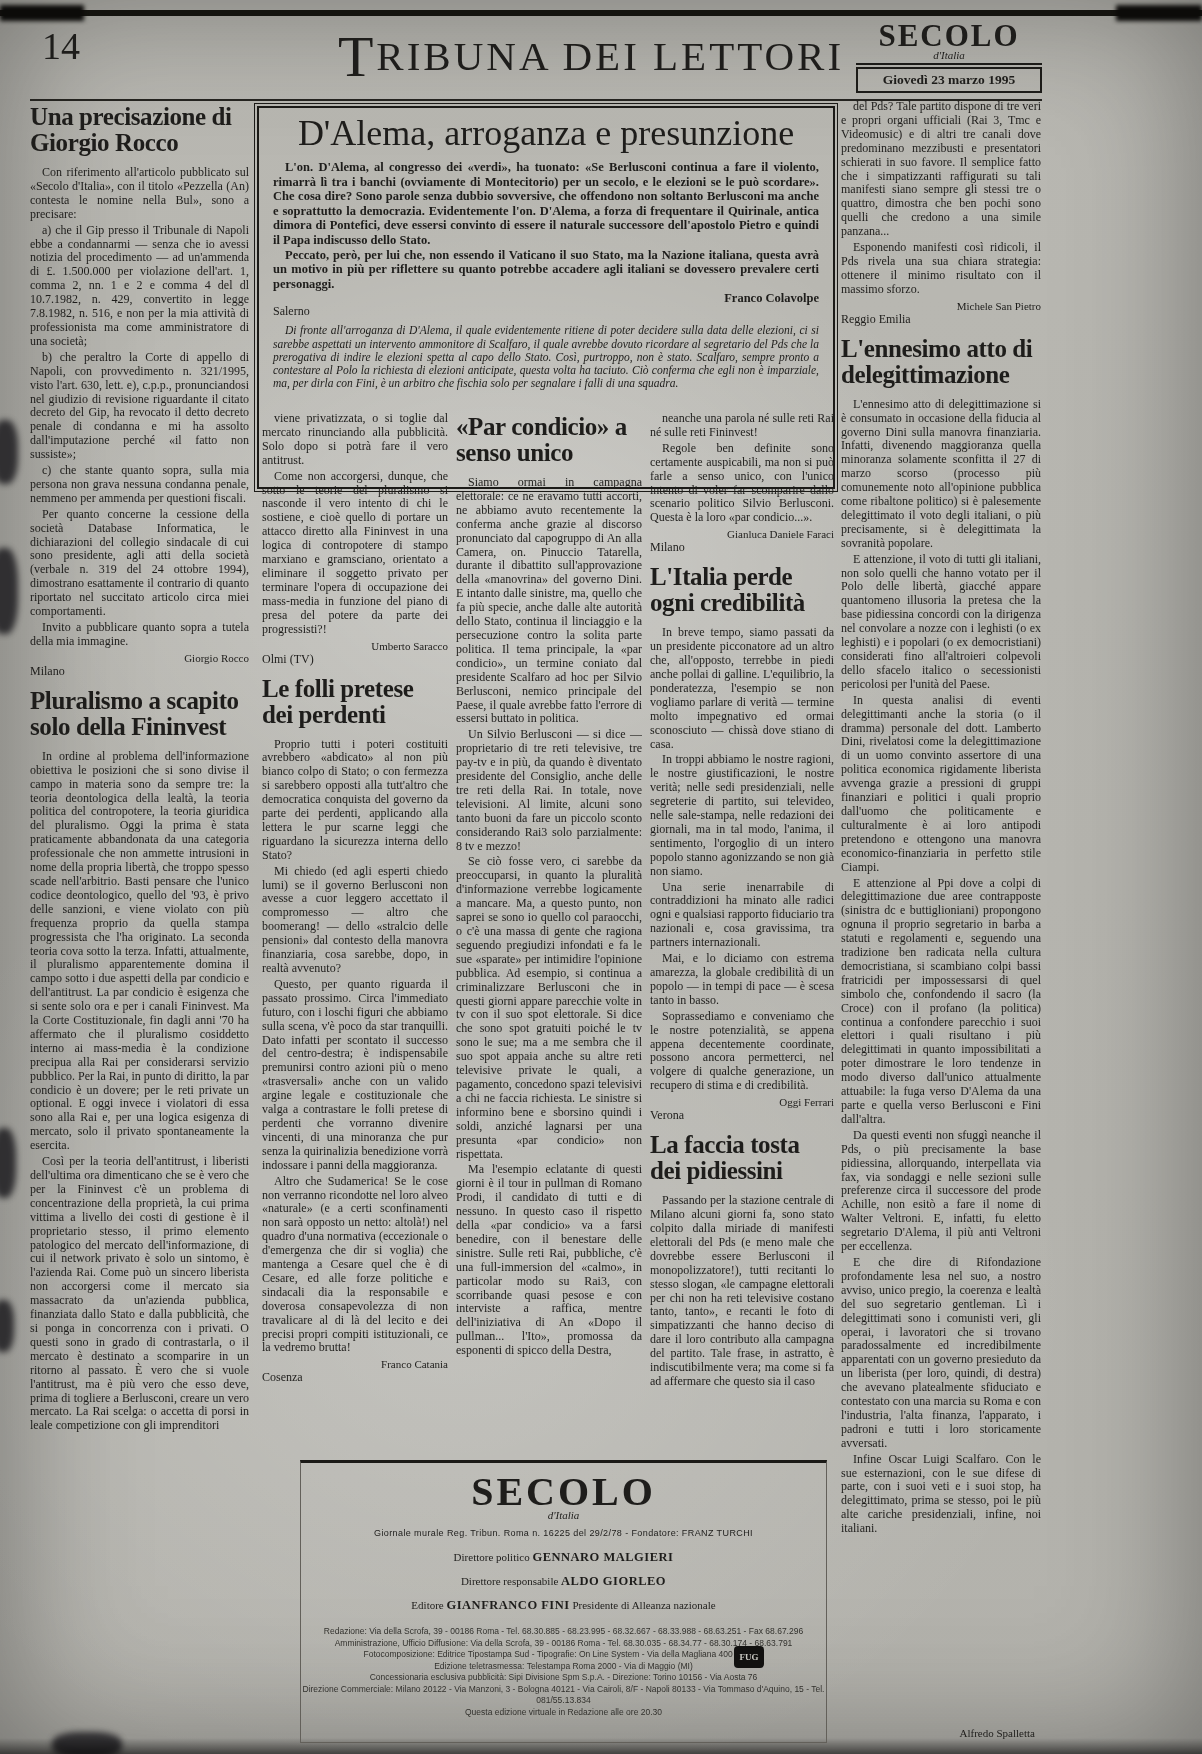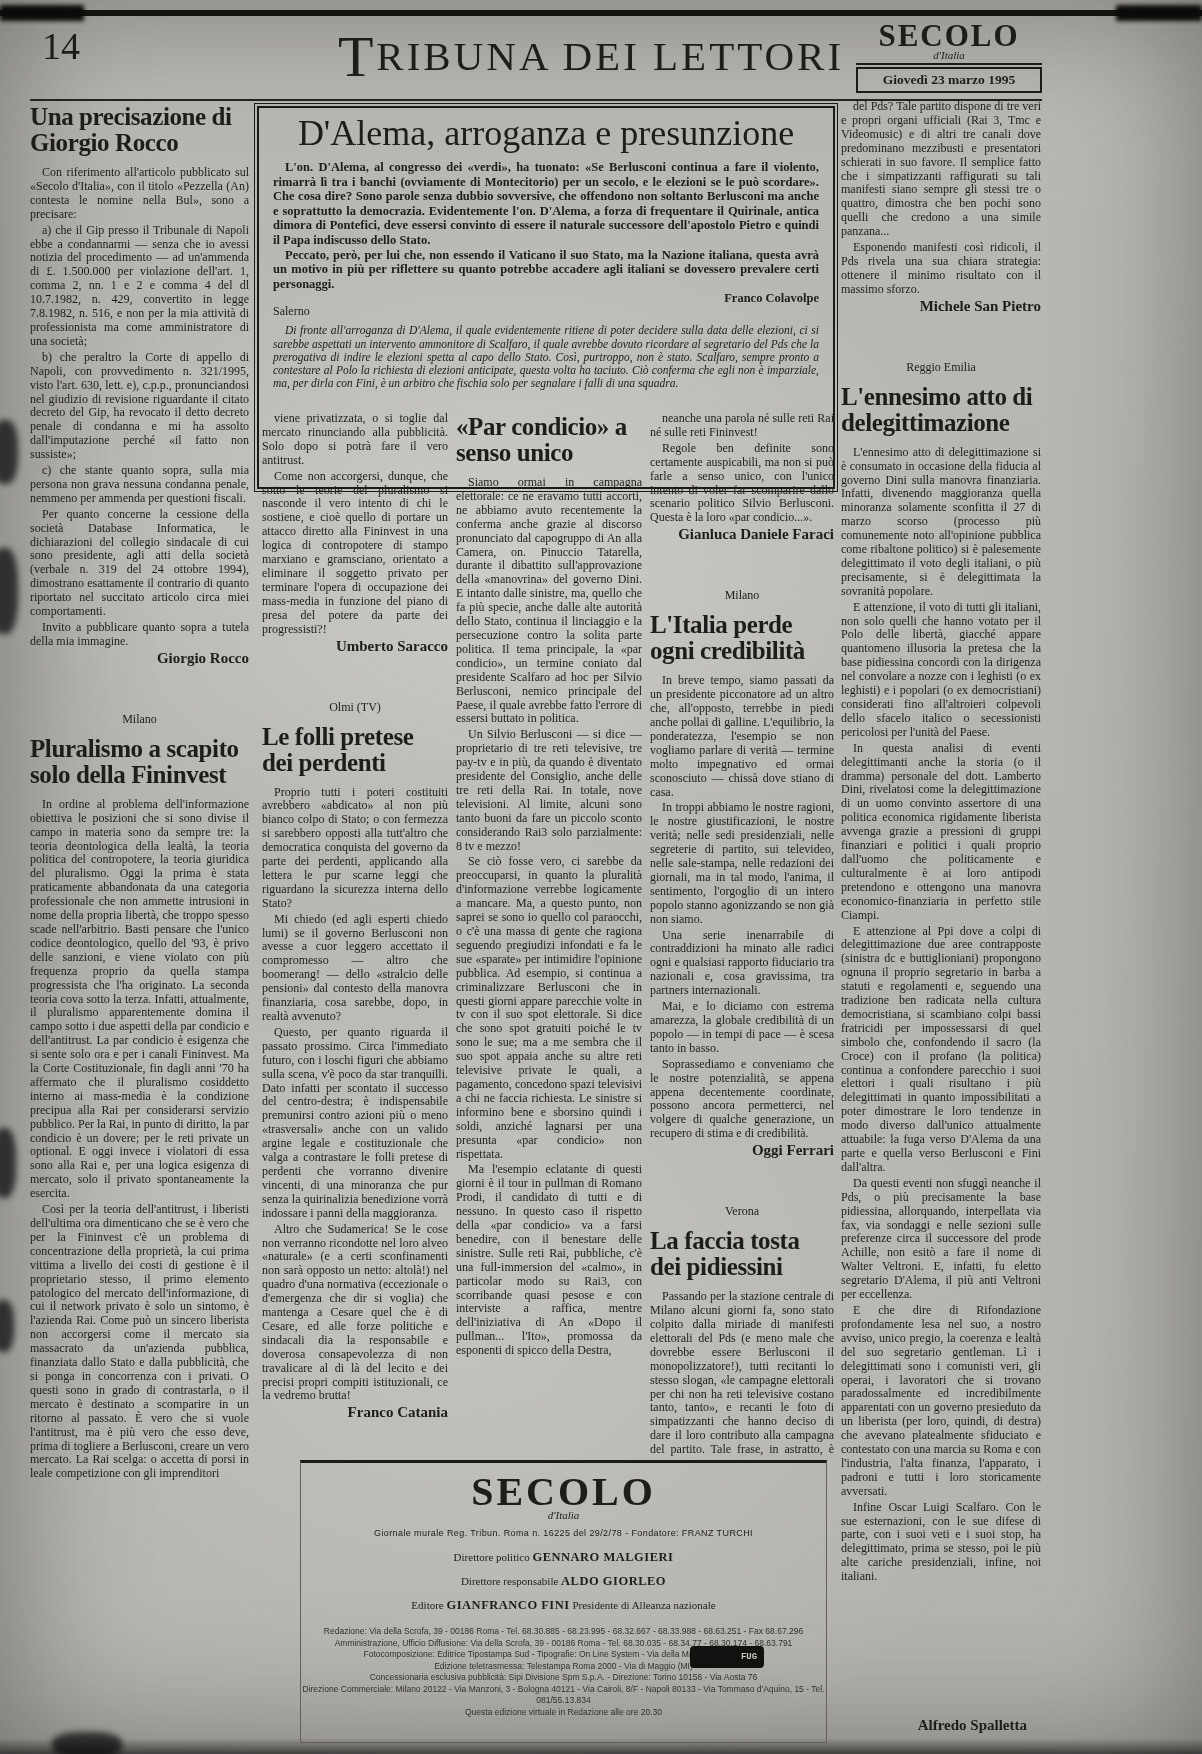--- a/index.html
+++ b/index.html
@@ -25,22 +25,22 @@
   .masthead .logo{font-weight:bold;font-size:31px;letter-spacing:2px;line-height:28px;}
   .masthead .logo-sub{font-style:italic;font-size:11px;line-height:10px;}
   .masthead .rule{height:2px;background:#1c1b18;margin:3px 0 2px;}
   .datebox{border:2px solid #1c1b18;font-weight:bold;font-size:13.5px;padding:3px 4px;}
   .header-rule{position:absolute;left:30px;top:99px;width:1012px;height:2px;background:#24231f;}
 
   .col{position:absolute;overflow:hidden;text-align:justify;}
   .col p{margin:0 0 2px;font-size:12px;line-height:13.9px;text-indent:12px;}
   .art-title{font-weight:bold;font-size:25px;line-height:26px;margin:10px 0 10px;letter-spacing:-.4px;text-align:left;}
   .art-title.first{margin-top:2px;}
-  .sig{text-align:right;font-weight:bold;font-size:15px;line-height:14px;margin-top:1px;}
-  .sig-loc{text-align:center;font-size:12px;line-height:13px;margin-bottom:8px;margin-top:48px;}
+  .sig{text-align:right;font-weight:normal;font-size:11px;line-height:14px;margin-top:1px;}
+  .sig-loc{text-align:left;font-size:12px;line-height:13px;margin-bottom:8px;}
 
   .feature-box{position:absolute;left:257px;top:106px;width:578px;height:383px;
     border:2px solid #1b1a17;outline:1px solid #1b1a17;outline-offset:2px;
     padding:6px 14px 4px;box-sizing:border-box;overflow:hidden;}
   .feature-title{text-align:center;font-size:36px;line-height:38px;margin:0 0 8px;font-weight:normal;}
   .feature-intro p{margin:0;font-weight:bold;font-size:12.5px;line-height:14.6px;text-align:justify;text-indent:12px;}
   .feature-sig{text-align:right;font-weight:bold;font-size:12.5px;line-height:14px;}
   .feature-loc{text-align:left;font-size:12px;line-height:13px;margin-bottom:6px;}
   .feature-reply p{margin:0;font-style:italic;font-size:11.5px;line-height:13.2px;text-align:justify;text-indent:12px;}
 
@@ -48,24 +48,24 @@
     border-top:3px solid #1b1a17;border-left:1px solid #63605a;border-right:1px solid #63605a;border-bottom:1px solid #63605a;
     text-align:center;padding-top:10px;}
   .colophon .logo{font-weight:bold;font-size:40px;letter-spacing:3px;line-height:38px;}
   .colophon .logo-sub{font-style:italic;font-size:11px;line-height:9px;margin-bottom:8px;}
   .colophon .reg{font-family:"Liberation Sans","DejaVu Sans",sans-serif;font-size:9px;letter-spacing:.4px;margin-bottom:7px;}
   .colophon .director{font-family:Liberation Serif, serif;font-size:11px;line-height:24px;}
   .colophon .director b{font-size:12.5px;letter-spacing:.5px;}
   .fine-print{margin-top:9px;}
   .fine-print .fine-line{font-family:"Liberation Sans","DejaVu Sans",sans-serif;font-size:8.5px;line-height:11.5px;color:#32312d;margin:0;}
   .printer-logo{position:absolute;right:62px;bottom:74px;width:30px;height:22px;background:#121110;border-radius:4px;
-    display:flex;align-items:center;justify-content:center;color:#c9c8c2;font-size:9px;font-weight:bold;font-family:Liberation Mono, monospace;padding-left:44px;}
+    display:flex;align-items:center;justify-content:center;color:#c9c8c2;font-size:9px;font-weight:bold;font-family:Liberation Serif, serif;}
 
   .pin-sig{position:absolute;right:2px;bottom:4px;text-align:right;}
-  .pin-sig .sig{margin:12px;}
+  .pin-sig .sig{margin:4px;}
 </style>
 </head>
 <body>
 
 <div class="page">
 
   <div class="topbar"></div>
   <div class="topbar-end" style="left:0;width:84px;"></div>
   <div class="topbar-end" style="left:1116px;width:86px;"></div>
   <div class="artifact" style="left:-8px;top:420px;width:26px;height:64px;"></div>

